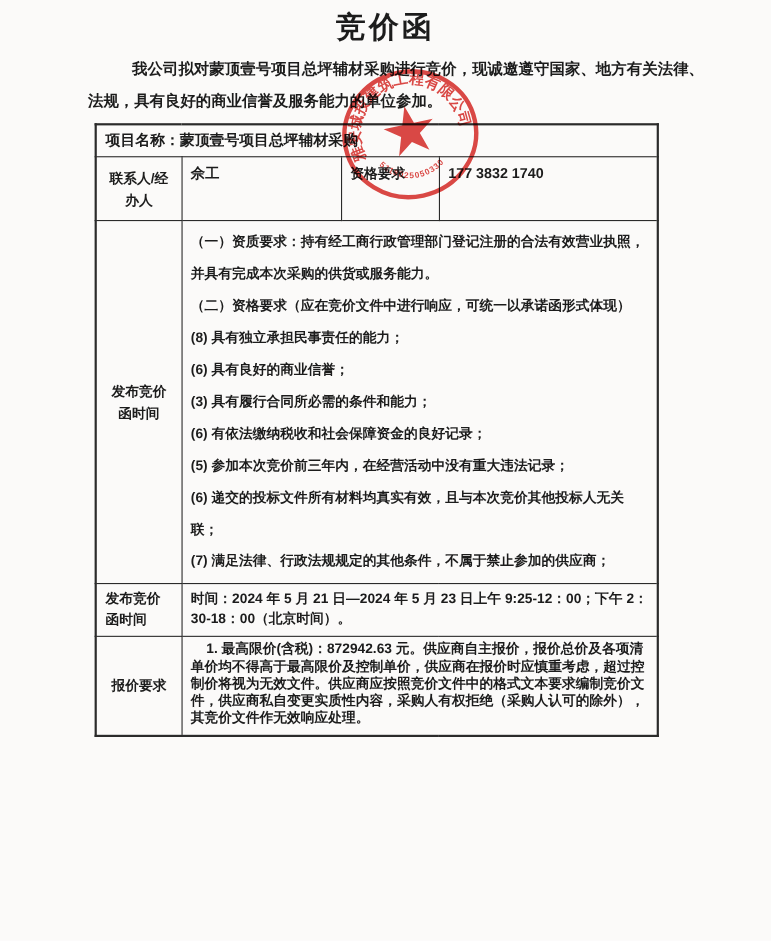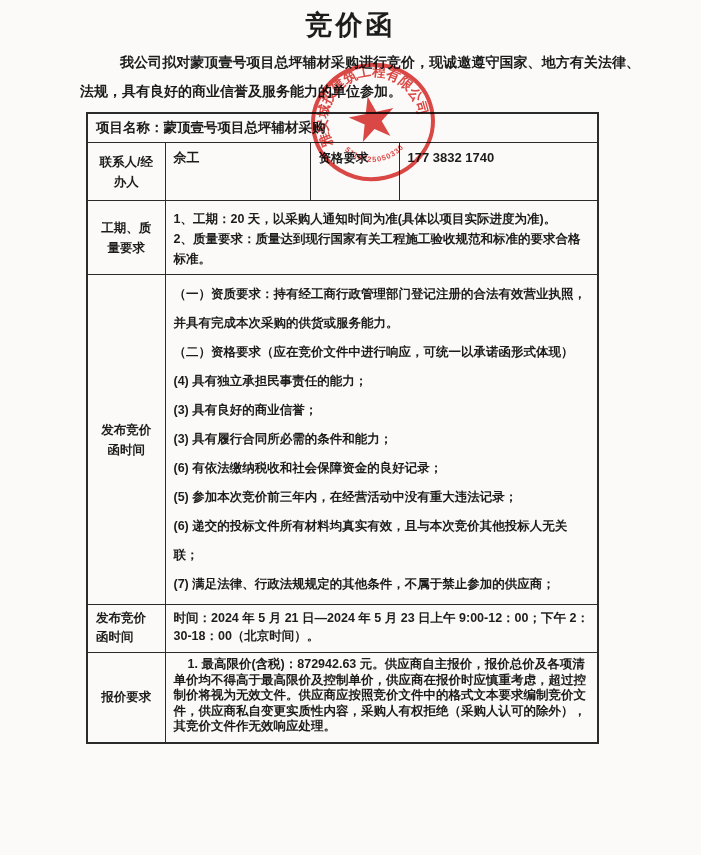--- a/index.html
+++ b/index.html
@@ -103,46 +103,39 @@
 
     <tr class="r3">
       <td class="lbl mid">联系人/经办人</td>
       <td class="val">佘工</td>
       <td class="lbl">资格要求</td>
       <td class="val">177 3832 1740</td>
     </tr>
 
 
 
-    <tr class="r6">
-      <td class="lbl ctr">工期、质量要求</td>
-      <td class="content" colspan="3">
-        <div><span>1、工期：</span><span class="u">20 天</span><span>，以采购人通知时间为准(具体以项目实际进度为准)。</span></div>
-        <div>2、质量要求：质量达到现行国家有关工程施工验收规范和标准的要求合格标准。</div>
-      </td>
-    </tr>
 
     <tr class="r7">
       <td class="lbl ctr">发布竞价函时间</td>
       <td class="content" colspan="3">
         <p>（一）资质要求：持有经工商行政管理部门登记注册的合法有效营业执照，并具有完成本次采购的供货或服务能力。</p>
         <p>（二）资格要求（应在竞价文件中进行响应，可统一以承诺函形式体现）</p>
-        <p>(4) 具有独立承担民事责任的能力；</p>
-        <p>(3) 具有良好的商业信誉；</p>
+        <p>(8) 具有独立承担民事责任的能力；</p>
+        <p>(6) 具有良好的商业信誉；</p>
         <p>(3) 具有履行合同所必需的条件和能力；</p>
         <p>(6) 有依法缴纳税收和社会保障资金的良好记录；</p>
         <p>(5) 参加本次竞价前三年内，在经营活动中没有重大违法记录；</p>
         <p>(6) 递交的投标文件所有材料均真实有效，且与本次竞价其他投标人无关联；</p>
         <p>(7) 满足法律、行政法规规定的其他条件，不属于禁止参加的供应商；</p>
       </td>
     </tr>
 
     <tr class="r8">
       <td class="lbl">发布竞价函时间</td>
-      <td class="content" colspan="3">时间：2024 年 5 月 21 日—2024 年 5 月 23 日上午 9:00-12：00；下午 2：30-18：00（北京时间）。</td>
+      <td class="content" colspan="3">时间：2024 年 5 月 21 日—2024 年 5 月 23 日上午 9:25-12：00；下午 2：30-18：00（北京时间）。</td>
     </tr>
 
     <tr class="r9">
       <td class="lbl mid">报价要求</td>
       <td class="content" colspan="3">
         <p class="p1"><span>1. 最高限价(含税)：</span><span class="u">872942.63 元</span><span>。供应商自主报价，报价总价及各项清单价均不得高于最高限价及控制单价，供应商在报价时应慎重考虑，超过控制价将视为无效文件。供应商应按照竞价文件中的格式文本要求编制竞价文件，供应商私自变更实质性内容，采购人有权拒绝（采购人认可的除外），其竞价文件作无效响应处理。</span></p>
 
       </td>
     </tr>
   </tbody>

